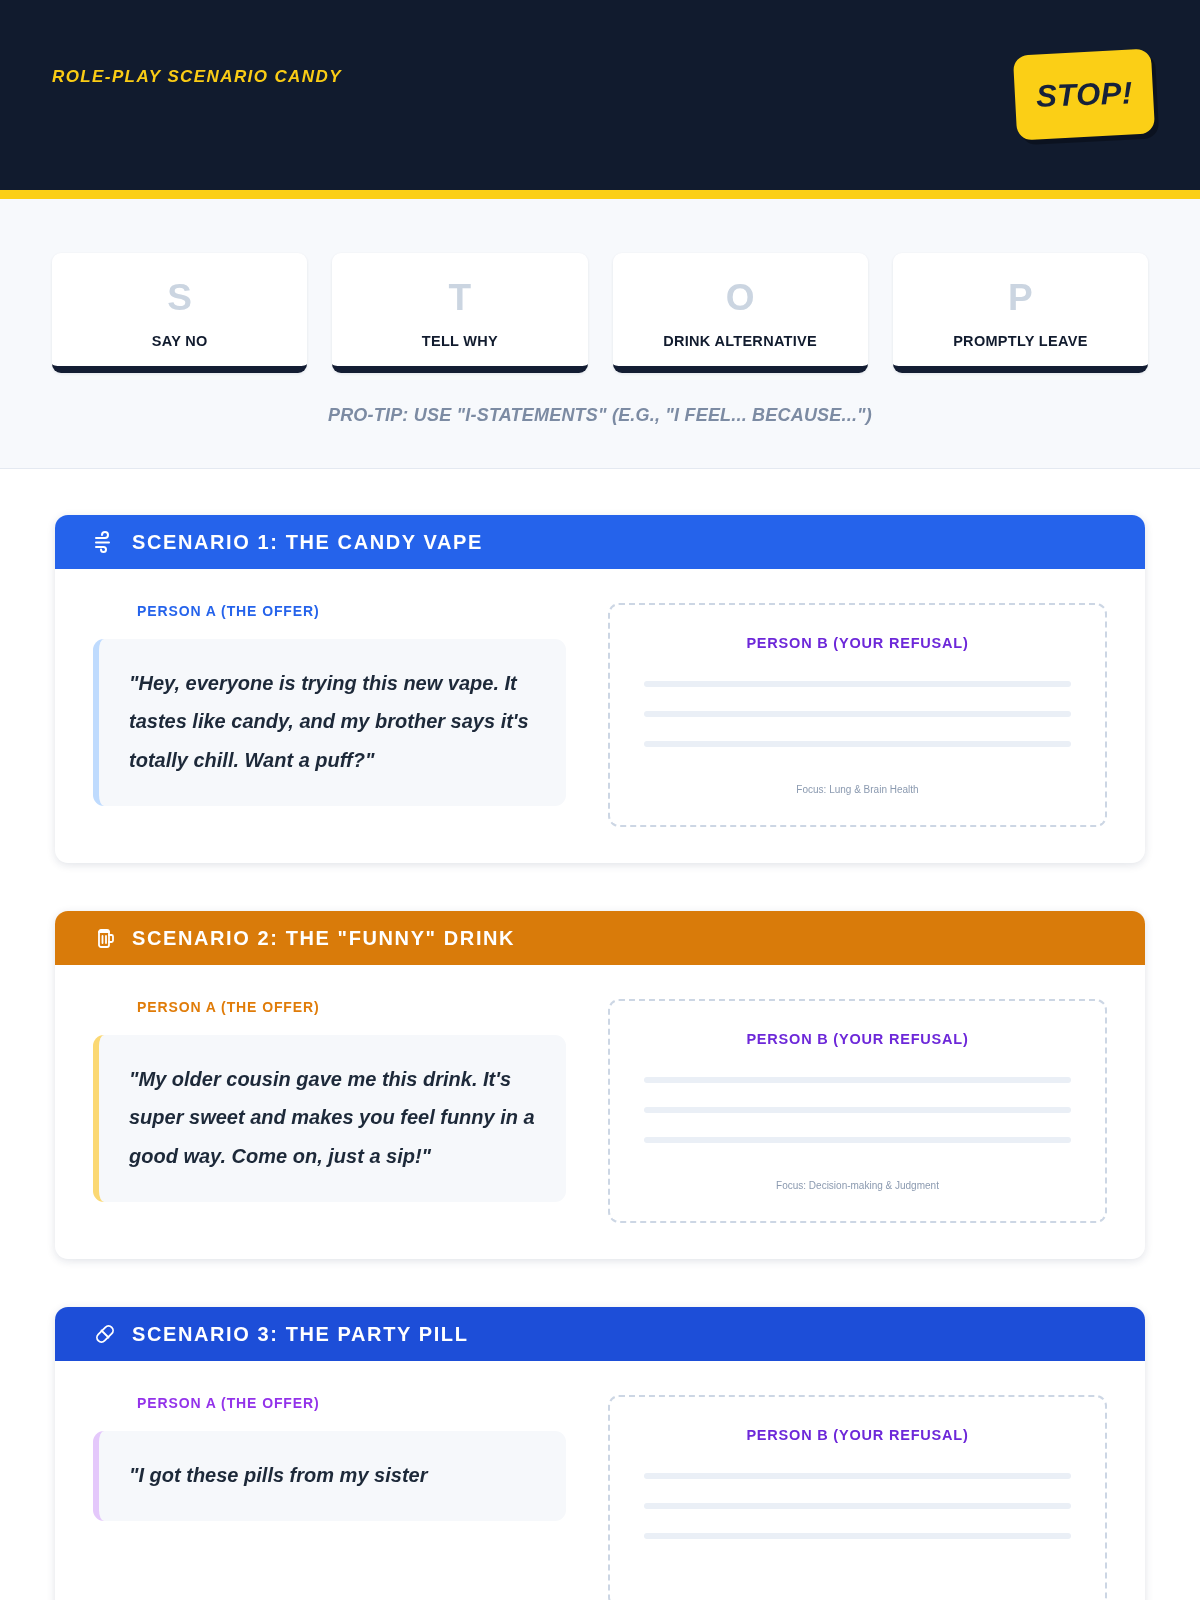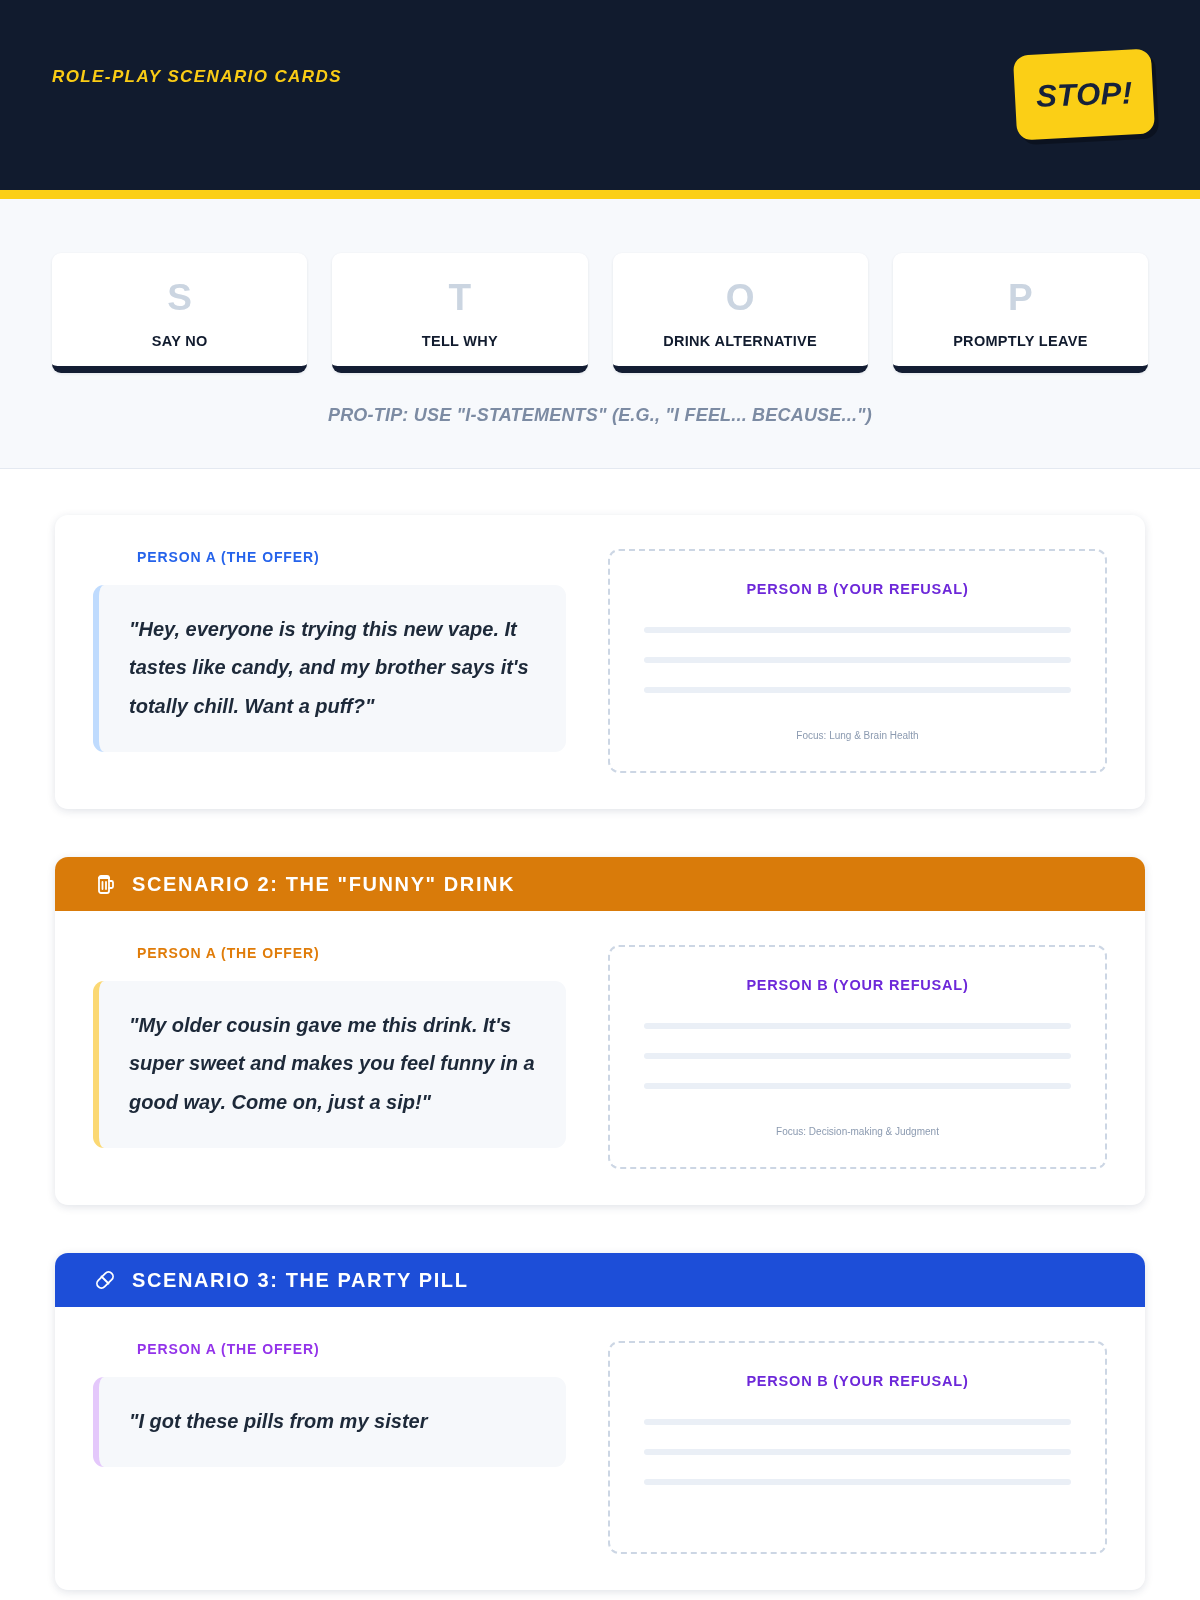--- a/index.html
+++ b/index.html
@@ -192,21 +192,21 @@
     margin-top: 37px;
     font-size: 10px;
     color: #8b9ab0;
     text-align: center;
   }
 </style>
 </head>
 <body>
 
 <div class="masthead">
-  <div class="masthead-subtitle">ROLE-PLAY SCENARIO CARDS</div>
+  <div class="masthead-subtitle">ROLE-PLAY SCENARIO CANDY</div>
   <div class="stop-badge">
     <span class="stop-badge-text">STOP!</span>
   </div>
 </div>
 <div class="accent-rule"></div>
 
 <div class="strategy-band">
   <div class="strategy-row">
 
     <div class="strategy-card">
@@ -229,20 +229,28 @@
       <div class="strategy-label">PROMPTLY LEAVE</div>
     </div>
 
   </div>
   <div class="protip">PRO-TIP: USE "I-STATEMENTS" (E.G., "I FEEL... BECAUSE...")</div>
 </div>
 
 <div class="scenarios">
 
   <div class="scenario-card">
+    <div class="scenario-header" style="background:#2563eb">
+      <svg class="scenario-icon" width="24" height="24" viewBox="0 0 24 24" fill="none" stroke="#ffffff" stroke-width="2" stroke-linecap="round">
+        <path d="M3 8h9a3 3 0 1 0-3-3"></path>
+        <path d="M3 12.5h13"></path>
+        <path d="M3 17h7.5a2.5 2.5 0 1 1-2.5 2.5"></path>
+      </svg>
+      <div class="scenario-header-title">SCENARIO 1: THE CANDY VAPE</div>
+    </div>
     <div class="scenario-body">
       <div class="offer-col">
         <div class="person-a-label" style="color:#2563eb">PERSON A (THE OFFER)</div>
         <div class="quote-box" style="border-left:6px solid #bfdbfe">
           <div class="quote-text">"Hey, everyone is trying this new vape. It tastes like candy, and my brother says it's totally chill. Want a puff?"</div>
         </div>
       </div>
       <div class="refusal-col">
         <div class="refusal-box">
           <div class="person-b-label">PERSON B (YOUR REFUSAL)</div>

